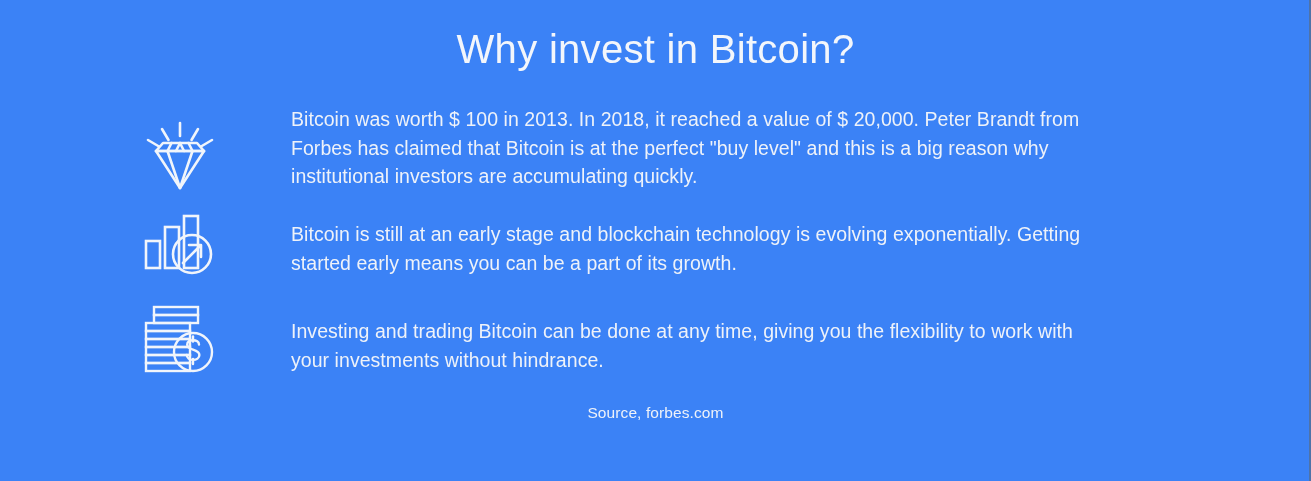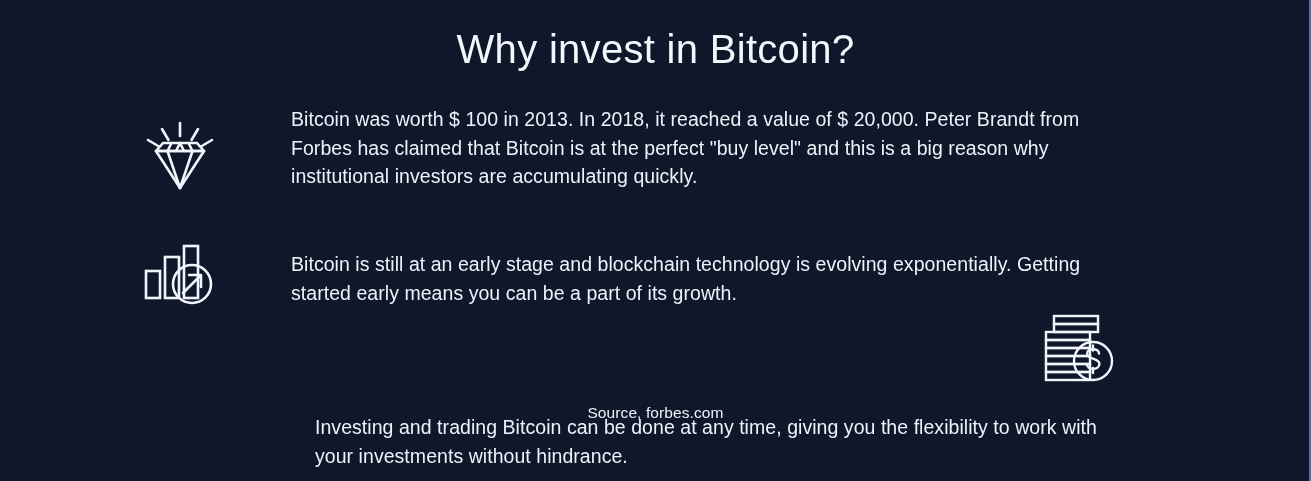--- a/index.html
+++ b/index.html
@@ -11,21 +11,21 @@
     width: 1311px;
     height: 481px;
     overflow: hidden;
     font-family: "Liberation Sans", sans-serif;
     -webkit-font-smoothing: antialiased;
   }
   #slide {
     position: relative;
     width: 1311px;
     height: 481px;
-    background: #0f172a;
+    background: #3b82f6;
     box-sizing: border-box;
     border-right: 2px solid #4f73a8;
   }
   #title {
     position: absolute;
     left: 0;
     top: 26px;
     width: 1311px;
     text-align: center;
     font-size: 40px;
@@ -36,22 +36,22 @@
     white-space: nowrap;
   }
   .row {
     position: absolute;
     left: 130px;
     width: 1000px;
     display: flex;
     align-items: flex-end;
   }
   #row-0 { top: 105px; }
-  #row-1 { top: 209px; margin-top: 30px; }
-  #row-2 { top: 309px; flex-direction: column; }
+  #row-1 { top: 209px; }
+  #row-2 { top: 300px; }
 
   .icon-cell {
     width: 100px;
     flex: 0 0 100px;
     display: flex;
     justify-content: center;
     align-items: flex-start;
   }
   #row-0 .icon-cell { padding-top: 2px; }
   #row-1 .icon-cell { padding-top: 4px; }

